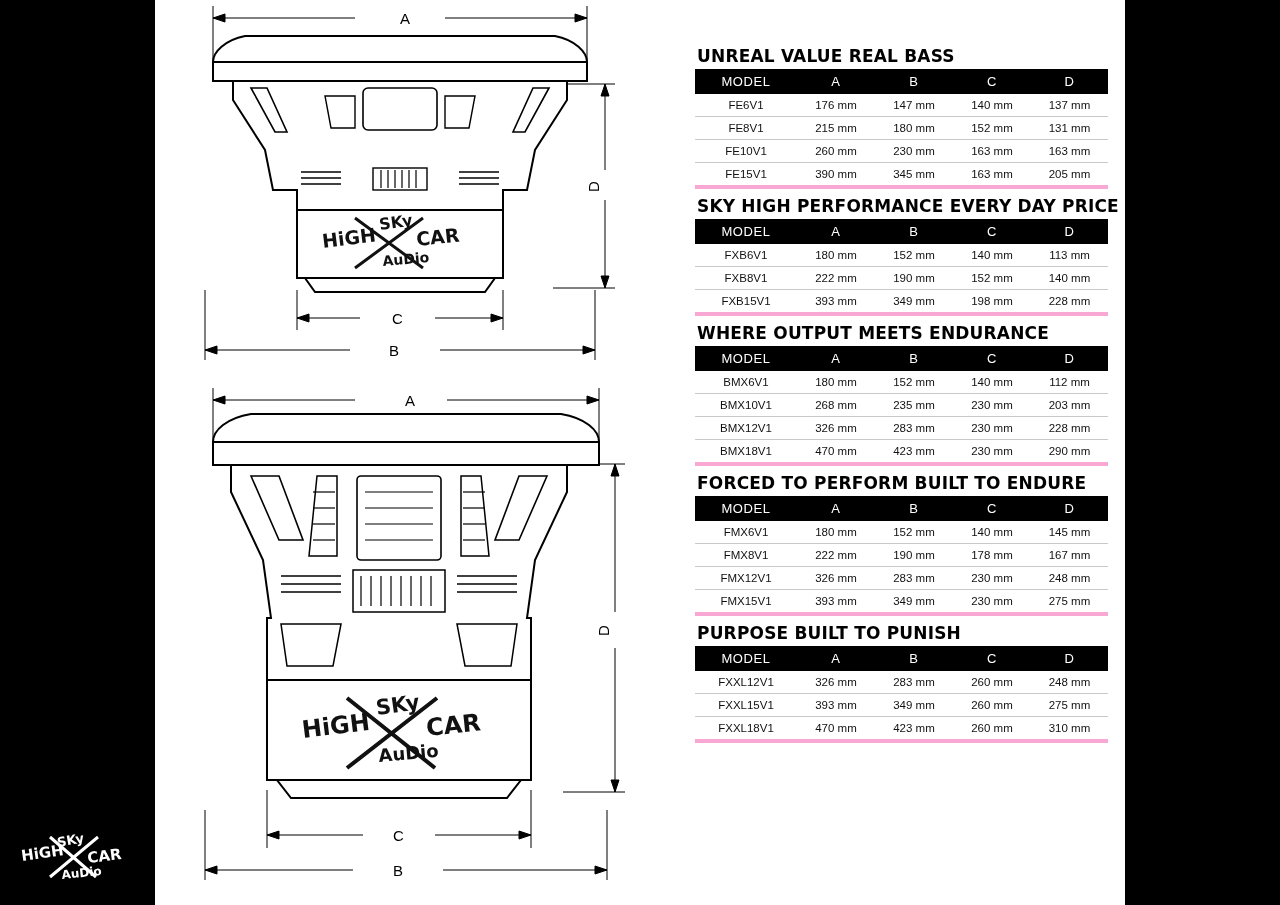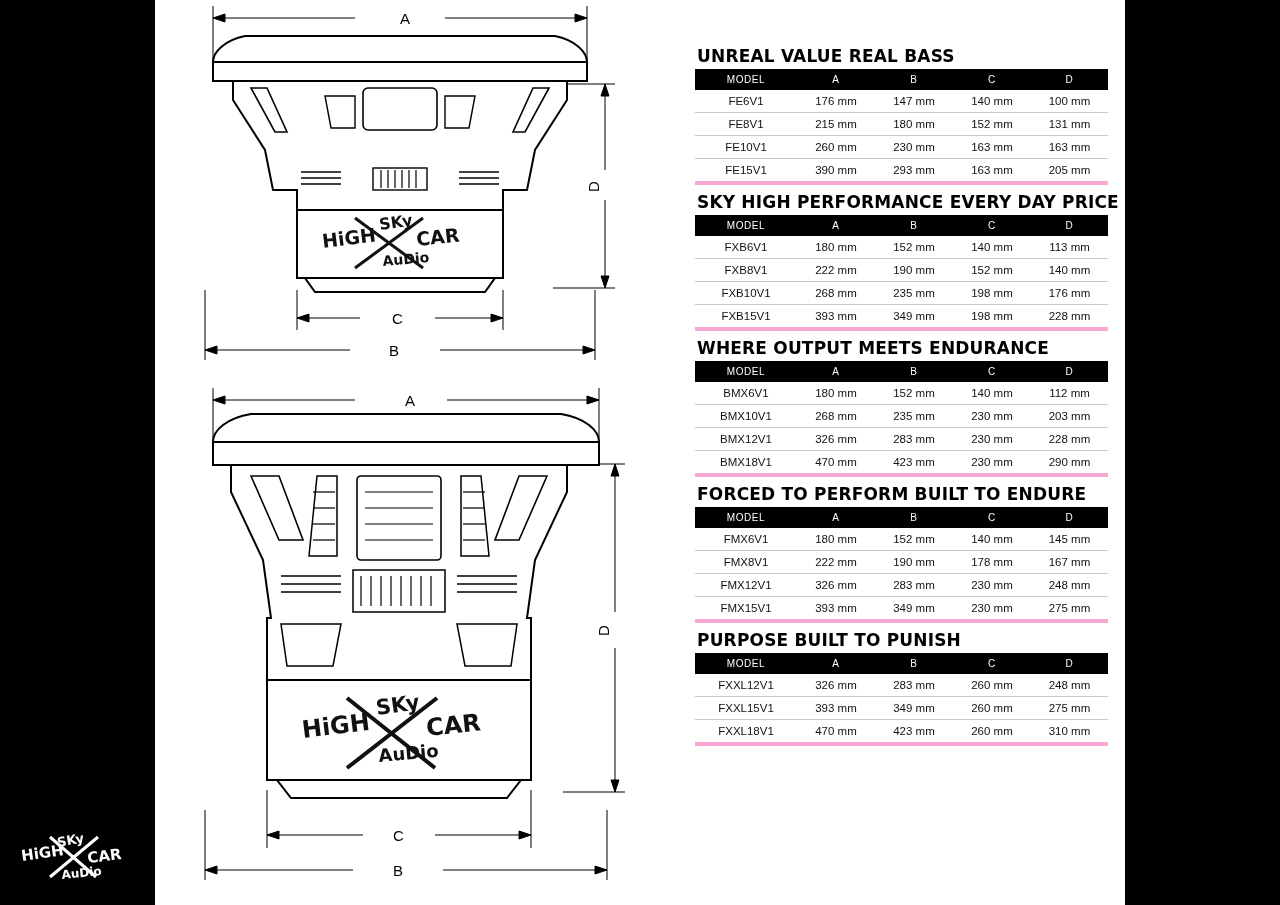--- a/index.html
+++ b/index.html
@@ -55,21 +55,21 @@
     transform-origin: left center;
   }
   table.spec {
     border-collapse: collapse;
     width: 413px;
     table-layout: fixed;
   }
   table.spec thead th {
     background: #000;
     color: #fff;
-    font-size: 10px;
+    font-size: 13px;
     font-weight: normal;
     letter-spacing: 0.6px;
     padding: 5px 0 5px 0;
     text-align: center;
     border: none;
   }
   table.spec thead th.model-col { text-align: center; }
   table.spec tbody td {
     font-size: 11.5px;
     color: #111;
@@ -301,40 +301,40 @@
               <th>C</th>
               <th>D</th>
             </tr>
           </thead>
           <tbody>
             <tr>
               <td>FE6V1</td>
               <td>176 mm</td>
               <td>147 mm</td>
               <td>140 mm</td>
-              <td>100 mm</td>
+              <td>137 mm</td>
             </tr>
             <tr>
               <td>FE8V1</td>
               <td>215 mm</td>
               <td>180 mm</td>
               <td>152 mm</td>
               <td>131 mm</td>
             </tr>
             <tr>
               <td>FE10V1</td>
               <td>260 mm</td>
               <td>230 mm</td>
               <td>163 mm</td>
               <td>163 mm</td>
             </tr>
             <tr>
               <td>FE15V1</td>
               <td>390 mm</td>
-              <td>293 mm</td>
+              <td>345 mm</td>
               <td>163 mm</td>
               <td>205 mm</td>
             </tr>
           </tbody>
         </table>
       </div>
 
       <div class="tbl-block">
         <div class="tbl-title">SKY HIGH PERFORMANCE EVERY DAY PRICE</div>
         <table class="spec">
@@ -363,27 +363,20 @@
               <td>113 mm</td>
             </tr>
             <tr>
               <td>FXB8V1</td>
               <td>222 mm</td>
               <td>190 mm</td>
               <td>152 mm</td>
               <td>140 mm</td>
             </tr>
             <tr>
-              <td>FXB10V1</td>
-              <td>268 mm</td>
-              <td>235 mm</td>
-              <td>198 mm</td>
-              <td>176 mm</td>
-            </tr>
-            <tr>
               <td>FXB15V1</td>
               <td>393 mm</td>
               <td>349 mm</td>
               <td>198 mm</td>
               <td>228 mm</td>
             </tr>
           </tbody>
         </table>
       </div>
 

